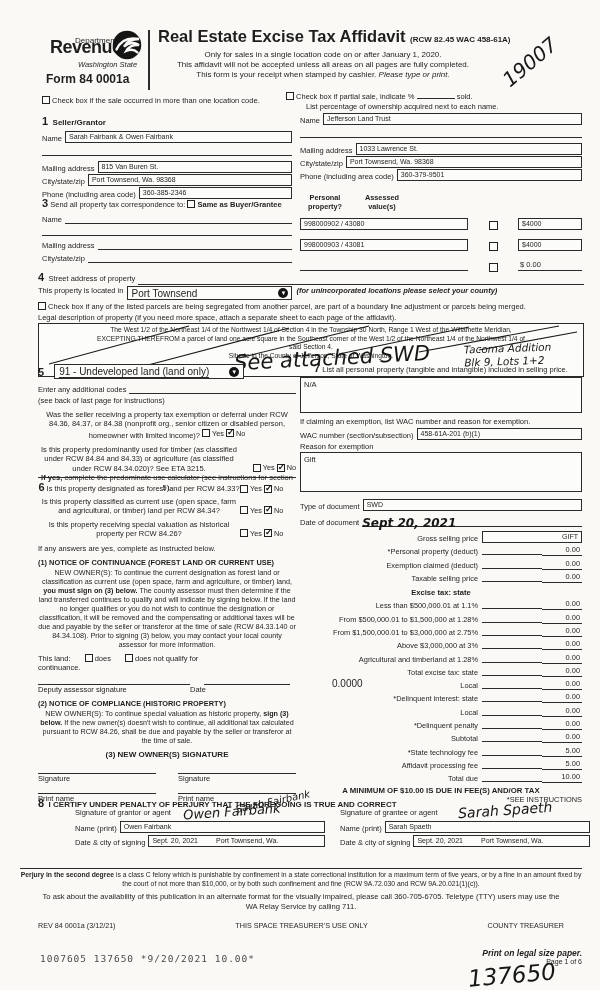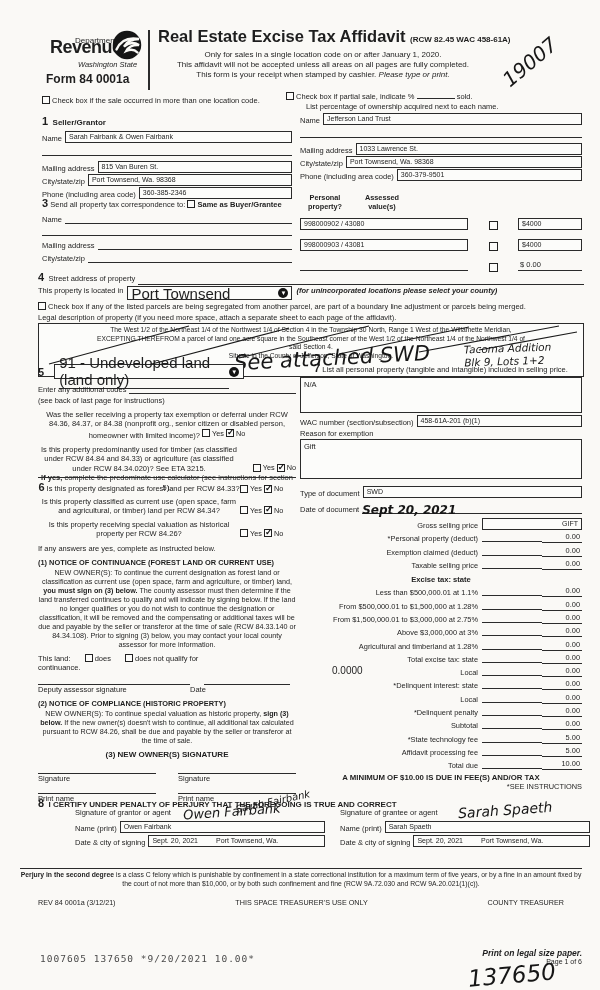--- a/index.html
+++ b/index.html
@@ -2,21 +2,21 @@
 <html><head>
 <meta charset="utf-8">
 <style>
 *{box-sizing:border-box;margin:0;padding:0}
 html,body{background:#d8d8d8}
 body{font-family:"Liberation Sans",sans-serif;color:#1e1e1e}
 .page{position:relative;width:600px;height:990px;background:#faf9f6;margin:0 auto;overflow:hidden}
 .abs{position:absolute}
 .b{font-weight:bold}
 .i{font-style:italic}
-.nw{white-space:nowrap}.fs75{font-size:7.5px}.fs8{font-size:8px}.fs9{font-size:15px}.fs10{font-size:10px}.fs11{font-size:11px}
+.nw{white-space:nowrap}.fs75{font-size:7.5px}.fs8{font-size:8px}.fs9{font-size:10px}.fs10{font-size:10px}.fs11{font-size:11px}
 .box{border:1.4px solid #2b2b2b;background:#fcfcfa}
 .ul{border-bottom:1px solid #2b2b2b}
 .cb{display:inline-block;width:8px;height:8px;border:1.2px solid #222;vertical-align:-1px;position:relative;background:#fcfcfa;flex:none}
 .cb.ck::after{content:"\2713";position:absolute;left:0px;top:-3px;font-size:9px;font-weight:bold;color:#111}
 .hw{font-family:"DejaVu Sans",sans-serif;font-style:italic;color:#161616}
 .circ{display:inline-flex;align-items:center;justify-content:center;width:10px;height:10px;border-radius:50%;background:#141414;color:#fff;font-size:6px;flex:none}
 .frow{display:flex;align-items:flex-end}
 .flabel{white-space:nowrap;margin-right:3px}
 .fbox{height:12px;padding:1px 3px;font-size:7px;flex:1}
 .para{line-height:1.26;text-align:center}
@@ -299,20 +299,21 @@
     </div>
     <div style="display:flex;gap:22px" class="fs75">
       <span style="flex:1">Print name</span>
       <span style="flex:1">Print name</span>
     </div>
   </div>
 
   <div class="abs" style="left:300px;top:362px;width:282px">
     <div class="fs75 para"><span class="b fs11">7</span> <span>List all personal property (tangible and intangible) included in selling price.</span></div>
     <div class="box" style="height:36px;font-size:7.5px;padding:2px 3px;margin-top:1px">N/A</div>
+    <div class="fs75" style="margin-top:4px">If claiming an exemption, list WAC number and reason for exemption.</div>
     <div class="frow" style="margin-top:2px">
       <span class="fs75 nw flabel">WAC number (section/subsection)</span>
       <span class="box fbox">458-61A-201 (b)(1)</span>
     </div>
     <div class="fs75" style="margin-top:2px">Reason for exemption</div>
     <div class="box" style="height:40px;font-size:7.5px;padding:2px 3px;margin-top:1px">Gift</div>
     <div class="frow" style="margin-top:7px">
       <span class="fs75 nw flabel">Type of document</span>
       <span class="box fbox">SWD</span>
     </div>
@@ -454,20 +455,21 @@
             <span>Port Townsend, Wa.</span>
           </span>
       </div>
     </div>
   </div>
 
   <div class="abs hr" style="left:20px;top:868px;width:562px">
     <div class="para" style="font-size:6.8px;text-align:center;margin-top:2px">
       <span class="b">Perjury in the second degree</span><span> is a class C felony which is punishable by confinement in a state correctional institution for a maximum term of five years, or by a fine in an amount fixed by the court of not more than $10,000, or by both such confinement and fine (RCW 9A.72.030 and RCW 9A.20.021(1)(c)).</span>
     </div>
+    <div class="para" style="font-size:7.6px;text-align:center;margin-top:4px;width:520px;margin-left:21px">To ask about the availability of this publication in an alternate format for the visually impaired, please call 360-705-6705. Teletype (TTY) users may use the WA Relay Service by calling 711.</div>
     <div style="display:flex;justify-content:space-between;margin-top:10px;font-size:7.2px;padding:0 18px">
       <span>REV 84 0001a (3/12/21)</span>
       <span>THIS SPACE TREASURER'S USE ONLY</span>
       <span>COUNTY TREASURER</span>
     </div>
   </div>
 
   <div class="abs" style="left:40px;top:953px;font-family:'DejaVu Sans Mono',monospace;font-size:9.5px;color:#4a4a4a;letter-spacing:1px">1007605 137650 *9/20/2021 10.00*</div>
   <div class="abs b i" style="right:18px;top:948px;font-size:8.5px;text-align:right">Print on legal size paper.</div>
   <div class="abs" style="right:18px;top:958px;font-size:7px;text-align:right">Page 1 of 6</div>

